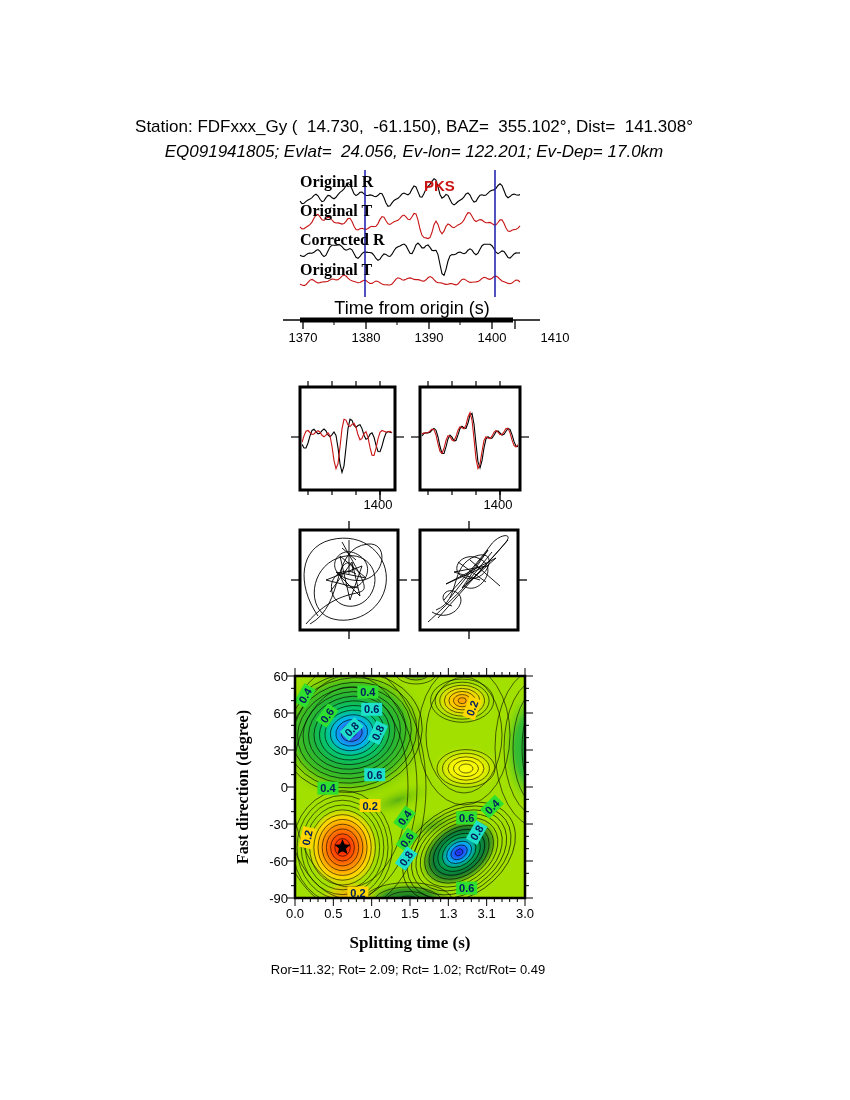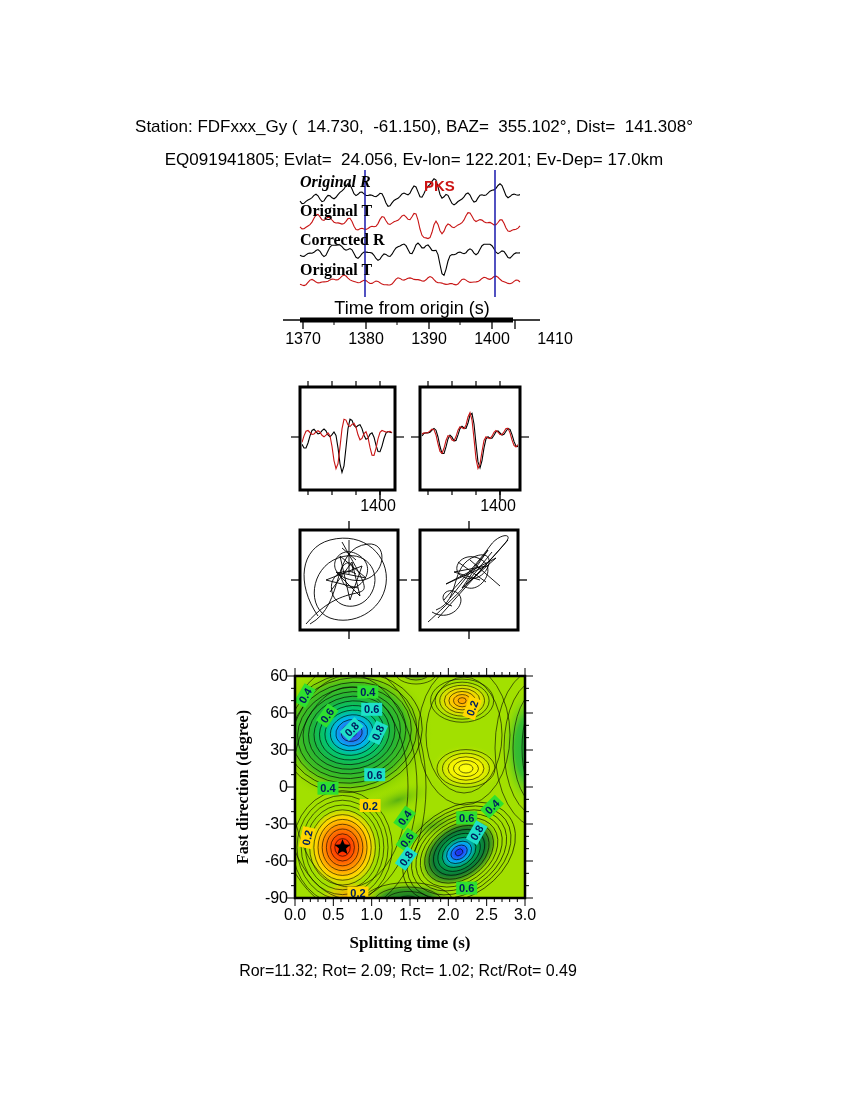--- a/index.html
+++ b/index.html
@@ -1,21 +1,21 @@
 <!DOCTYPE html>
 <html><head>
 <meta charset="utf-8">
 <style>
   html,body{margin:0;padding:0;background:#fff;}
   .page{position:relative;width:850px;height:1100px;background:#fff;overflow:hidden;
         font-family:"Liberation Sans", sans-serif;}
   svg{position:absolute;left:0;top:0;}
   .t{position:absolute;white-space:pre;color:#000;}
   .hdr{left:0;width:828px;text-align:center;font-size:17px;}
-  .sans19{font-size:16px;}
+  .sans19{font-size:13px;}
   .sans18{font-size:18px;}
   .bserif{font-family:"Liberation Serif","DejaVu Serif",serif;font-weight:700;font-size:16px;}
   .bserif17{font-family:"Liberation Serif","DejaVu Serif",serif;font-weight:700;font-size:17px;}
   .phase{font-size:15px;font-weight:700;color:#cc1414;}
   .cx{transform:translateX(-50%);}
   .ylab{transform:translate(-50%,-50%) rotate(-90deg);}
 </style>
 </head>
 <body>
 
@@ -432,24 +432,24 @@
         <line x1="291" y1="873.3333333333334" x2="295" y2="873.3333333333334" stroke="#000" stroke-width="1"></line>
         <line x1="525" y1="873.3333333333334" x2="529" y2="873.3333333333334" stroke="#000" stroke-width="1"></line>
         <line x1="291" y1="885.6666666666667" x2="295" y2="885.6666666666667" stroke="#000" stroke-width="1"></line>
         <line x1="525" y1="885.6666666666667" x2="529" y2="885.6666666666667" stroke="#000" stroke-width="1"></line>
         <line x1="287" y1="898" x2="295" y2="898" stroke="#000" stroke-width="1"></line>
         <line x1="525" y1="898" x2="533" y2="898" stroke="#000" stroke-width="1"></line>
       </g>
     </svg>
 
   <div class="t hdr" style="top:117px;">Station: FDFxxx_Gy (  14.730,  -61.150), BAZ=  355.102°, Dist=  141.308°</div>
-  <div class="t hdr" style="top:150px;">EQ091941805; Evlat=  24.056, Ev-lon= 122.201; Ev-Dep= 17.0km</div>
+  <div class="t hdr" style="top:142px;font-style:italic;">EQ091941805; Evlat=  24.056, Ev-lon= 122.201; Ev-Dep= 17.0km</div>
 
   <div class="t phase" style="left:424px;top:164px;margin-top:13px;">PKS</div>
-  <div class="t bserif" style="left:300px;top:173px;font-style:italic;">Original R</div>
+  <div class="t bserif" style="left:300px;top:173px;">Original R</div>
   <div class="t bserif" style="left:300px;top:202px;">Original T</div>
   <div class="t bserif" style="left:300px;top:231px;">Corrected R</div>
   <div class="t bserif" style="left:300px;top:261px;">Original T</div>
   <div class="t sans18 cx" style="left:412px;top:298px;">Time from origin (s)</div>
 
   <div class="t sans19 cx" style="left:378px;top:497px;">1400</div>
   <div class="t sans19 cx" style="left:498px;top:497px;">1400</div>
 
   <div class="t bserif ylab" style="left:243px;top:787px;">Fast direction (degree)</div>
   <div class="t bserif17 cx" style="left:410px;top:933px;">Splitting time (s)</div>
@@ -464,16 +464,16 @@
     <div class="t sans19" style="left: 288px; top: 713px; transform: translate(-100%, -50%);">60</div>
     <div class="t sans19" style="left: 288px; top: 750px; transform: translate(-100%, -50%);">30</div>
     <div class="t sans19" style="left: 288px; top: 787px; transform: translate(-100%, -50%);">0</div>
     <div class="t sans19" style="left: 288px; top: 824px; transform: translate(-100%, -50%);">-30</div>
     <div class="t sans19" style="left: 288px; top: 861px; transform: translate(-100%, -50%);">-60</div>
     <div class="t sans19" style="left: 288px; top: 898px; transform: translate(-100%, -50%);">-90</div>
     <div class="t sans19" style="left: 295px; top: 906px; transform: translateX(-50%);">0.0</div>
     <div class="t sans19" style="left: 333.333px; top: 906px; transform: translateX(-50%);">0.5</div>
     <div class="t sans19" style="left: 371.667px; top: 906px; transform: translateX(-50%);">1.0</div>
     <div class="t sans19" style="left: 410px; top: 906px; transform: translateX(-50%);">1.5</div>
-    <div class="t sans19" style="left: 448.333px; top: 906px; transform: translateX(-50%);">2.0</div>
-    <div class="t sans19" style="left: 486.667px; top: 906px; transform: translateX(-50%);">2.5</div>
+    <div class="t sans19" style="left: 448.333px; top: 906px; transform: translateX(-50%);">1.3</div>
+    <div class="t sans19" style="left: 486.667px; top: 906px; transform: translateX(-50%);">3.1</div>
     <div class="t sans19" style="left: 525px; top: 906px; transform: translateX(-50%);">3.0</div>
   </div>
 
 </body></html>

